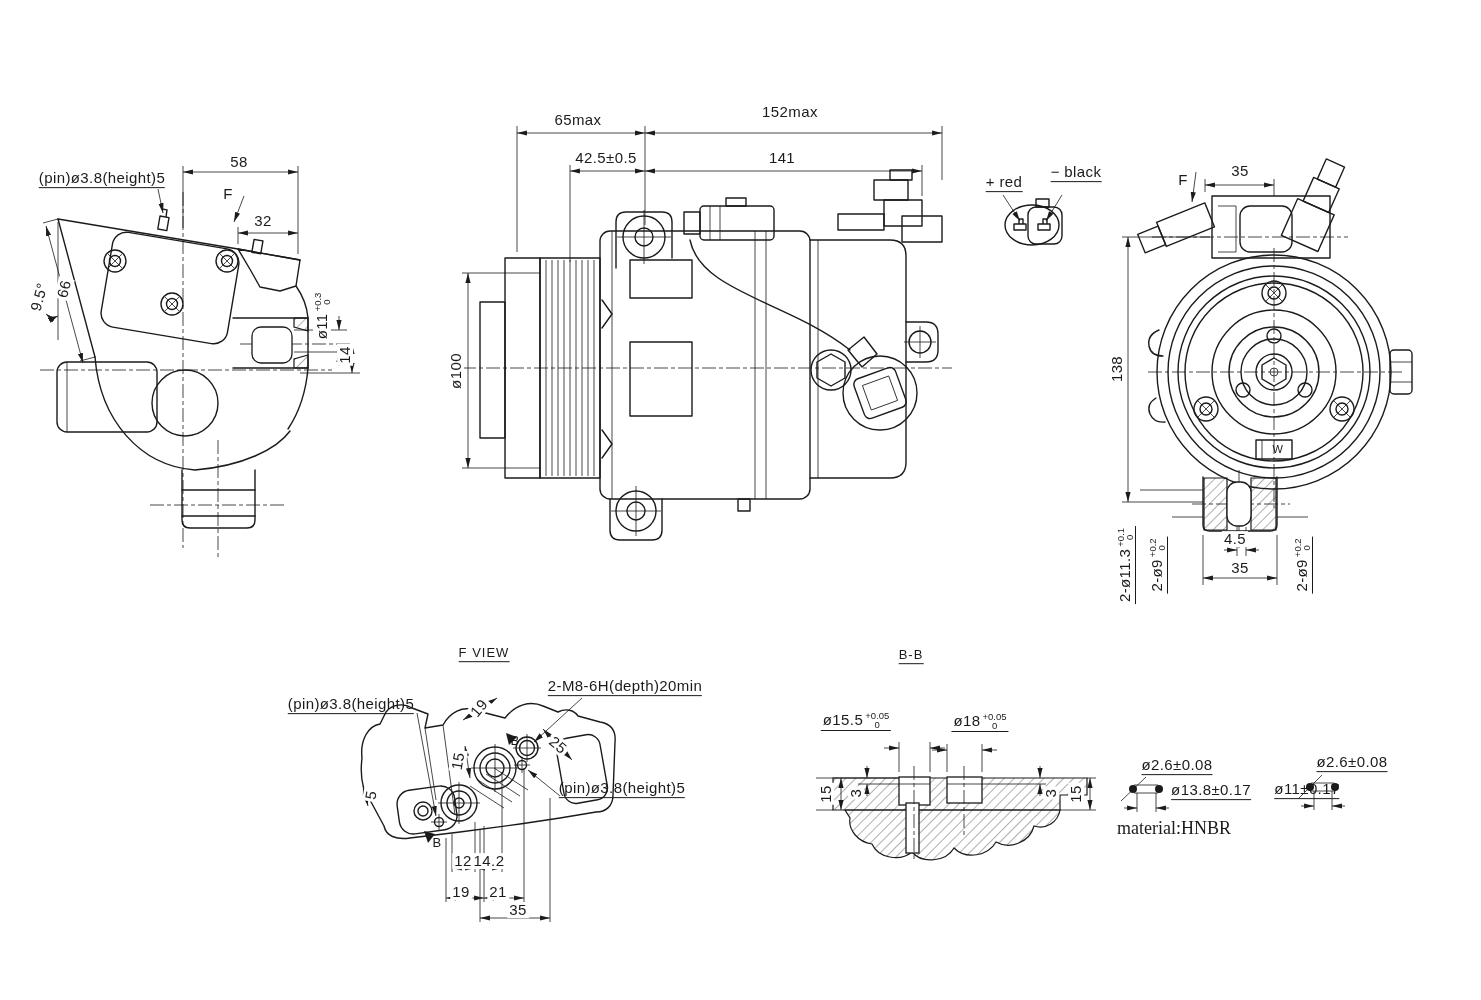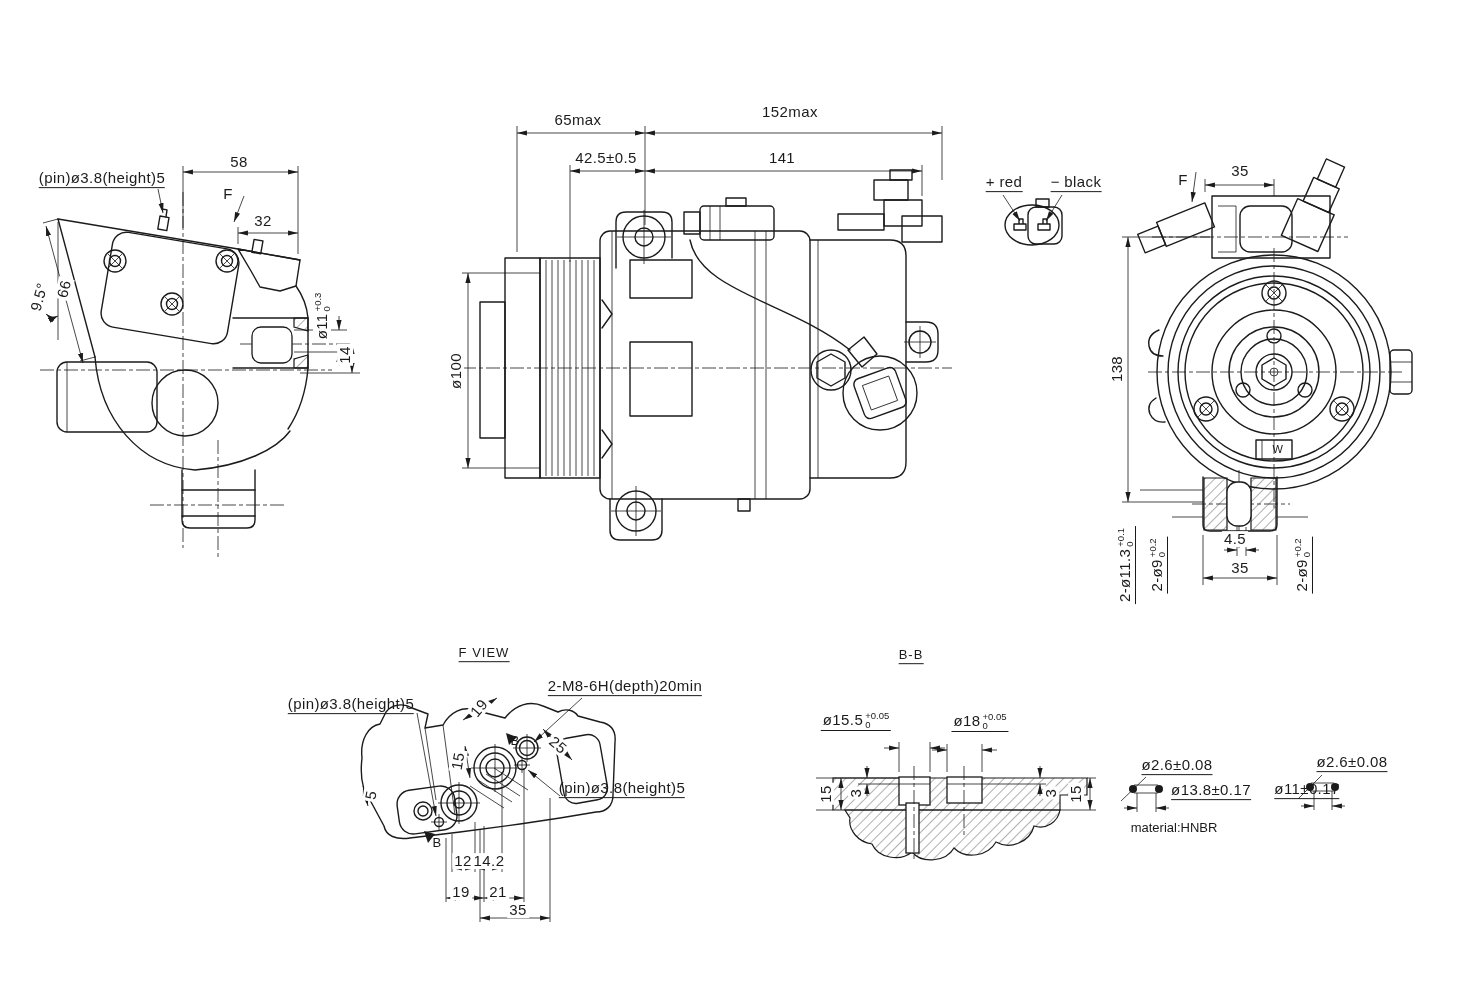--- a/index.html
+++ b/index.html
@@ -15,23 +15,23 @@
   .lbl{position:absolute;transform:translate(-50%,-50%);font-size:15px;letter-spacing:.4px;
        white-space:nowrap;display:flex;align-items:center;line-height:1.05;}
   .sm{font-size:13px;}
   .mask{background:#fff;padding:0 2px;}
   .ul{border-bottom:1.3px solid #1b1b1b;padding-bottom:1px;}
   .r90{transform:translate(-50%,-50%) rotate(-90deg);}
   .r75{transform:translate(-50%,-50%) rotate(-75deg);}
   .r80{transform:translate(-50%,-50%) rotate(-80deg);}
   .r50{transform:translate(-50%,-50%) rotate(-50deg);}
   .p40{transform:translate(-50%,-50%) rotate(40deg);}
-  .stack{display:inline-flex;flex-direction:column;align-items:flex-start;
+  .stack{display:inline-flex;flex-direction:column;align-items:center;
          font-size:9.5px;line-height:9px;margin-left:2px;letter-spacing:0;}
-  .mono{font-family:Liberation Sans, sans-serif;font-size:13px;letter-spacing:0;}
+  .mono{font-family:Liberation Serif, serif;font-size:18px;letter-spacing:0;}
 </style>
 </head>
 <body>
 
 <div class="canvas">
 
 <svg width="1481" height="1000" viewBox="0 0 1481 1000">
   <defs>
     <marker id="arr" viewBox="0 0 12 8" markerWidth="13" markerHeight="9" refX="11.5" refY="4" orient="auto-start-reverse">
       <path d="M0,1 L11.5,4 L0,7 Z" fill="#1b1b1b"></path>
@@ -312,21 +312,21 @@
 </div>
 <div class="lbl r90 mask" style="left:345px;top:355px">14</div>
 
 <div class="lbl mask" style="left:578px;top:120px">65max</div>
 <div class="lbl mask" style="left:790px;top:112px">152max</div>
 <div class="lbl mask" style="left:606px;top:158px">42.5±0.5</div>
 <div class="lbl mask" style="left:782px;top:158px">141</div>
 <div class="lbl r90 mask" style="left:456px;top:371px">ø100</div>
 
 <div class="lbl ul" style="left:1004px;top:183px">+ red</div>
-<div class="lbl ul" style="left:1076px;top:183px">− black</div>
+<div class="lbl ul" style="left:1076px;top:173px">− black</div>
 
 <div class="lbl" style="left:1183px;top:180px">F</div>
 <div class="lbl mask" style="left:1240px;top:171px">35</div>
 <div class="lbl r90 mask" style="left:1117px;top:369px">138</div>
 <div class="lbl" style="left:1278px;top:450px;font-size:11px">W</div>
 <div class="lbl mask" style="left:1235px;top:539px">4.5</div>
 <div class="lbl mask" style="left:1240px;top:568px">35</div>
 <div class="lbl r90 ul mask" style="left:1126px;top:565px">
   <span>2-ø11.3</span>
   <span class="stack">

